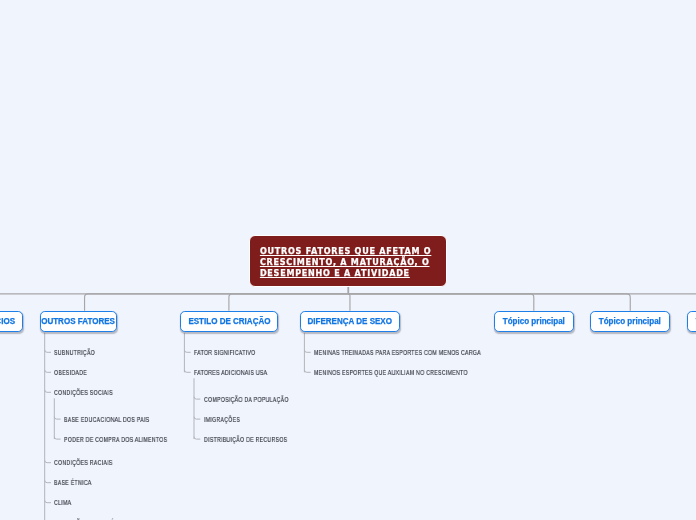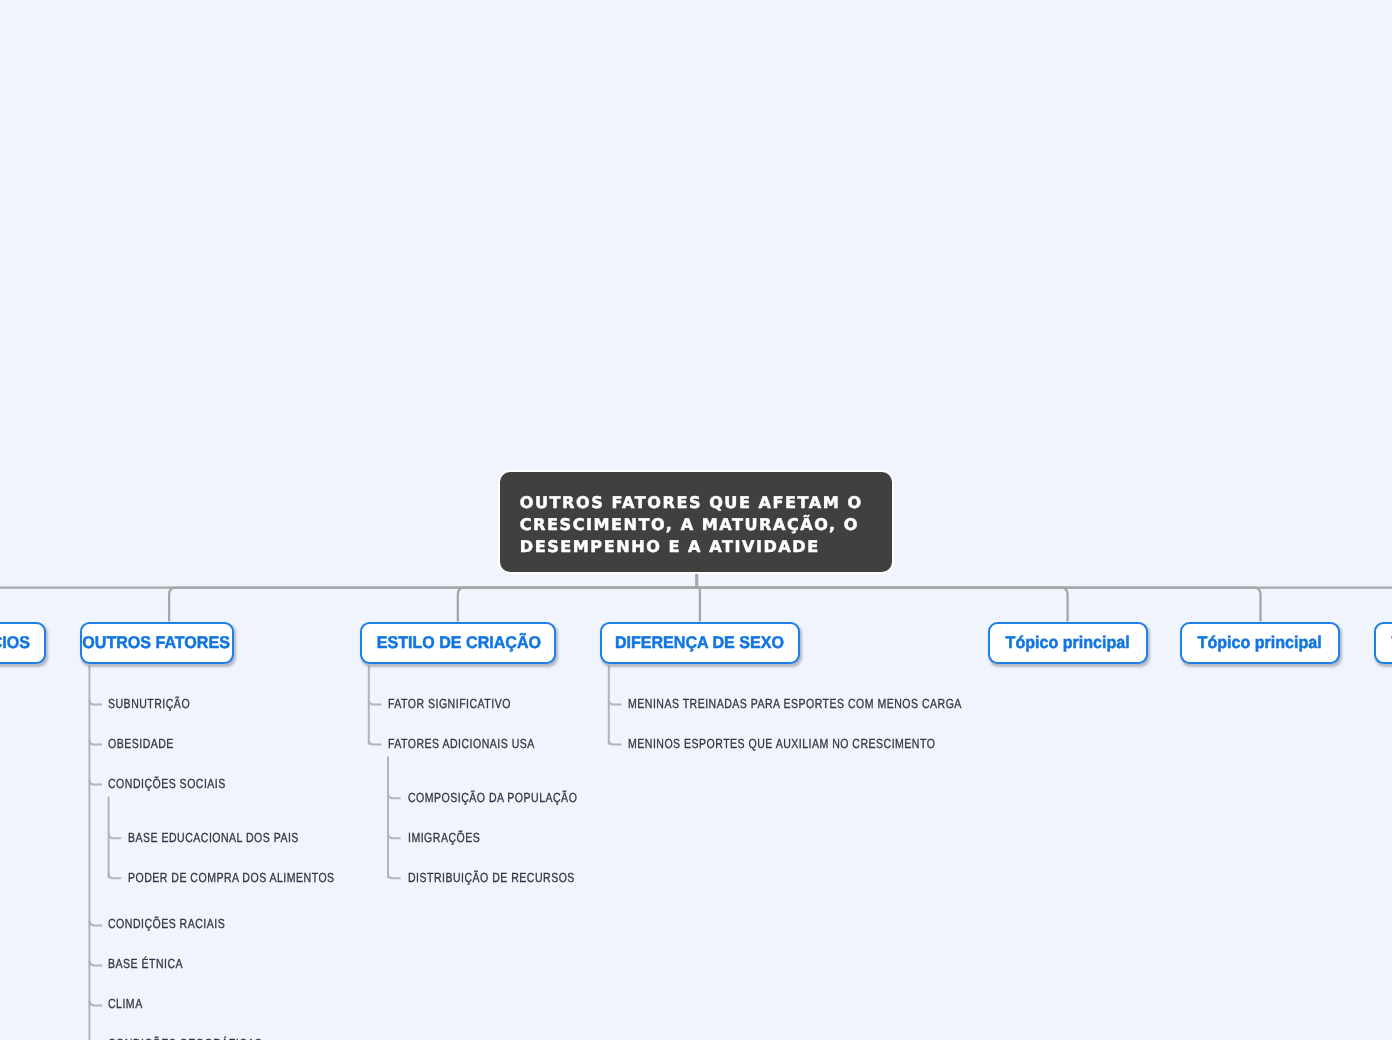--- a/index.html
+++ b/index.html
@@ -12,25 +12,25 @@
   #nodes{position:absolute;left:0;top:0;width:696px;height:520px;}
 
   .node{position:absolute;box-sizing:border-box;background:#fff;
         border:1.6px solid #1f7fe8;border-radius:4.8px;color:#1175e2;
         font-weight:bold;display:flex;align-items:center;justify-content:center;
         box-shadow:0.8px 1.2px 1.2px rgba(60,60,70,0.32);white-space:nowrap;
         font-family:"Liberation Sans",sans-serif;font-size:8.5px;line-height:9px;}
   .node .cap{display:block;transform:scaleX(0.945);transform-origin:center center;
         -webkit-text-stroke:0.25px currentColor;}
 
-  .node.root{background:#404040;border:1.9px solid #fff;color:#fff;border-radius:6px;
+  .node.root{background:#7f1d1d;border:1.9px solid #fff;color:#fff;border-radius:6px;
         display:block;padding:0;font-family:"DejaVu Sans",sans-serif;
         font-size:8.05px;line-height:10.9px;letter-spacing:0.76px;text-align:left;
         box-shadow:none;white-space:normal;
-        font-weight:bold;}
+        font-weight:bold;text-decoration:underline;}
   .node.root .cap{transform:none;padding:11.3px 0 0 9.9px;}
 
   .leaf{position:absolute;font-family:"Liberation Sans",sans-serif;
         font-size:6.6px;line-height:7px;letter-spacing:0.3px;color:#33363f;
         white-space:nowrap;font-weight:normal;
         transform:scaleX(0.80);transform-origin:left center;
         -webkit-text-stroke:0.16px currentColor;}
 </style>
 </head>
 <body style="background: rgb(240, 244, 253);">

